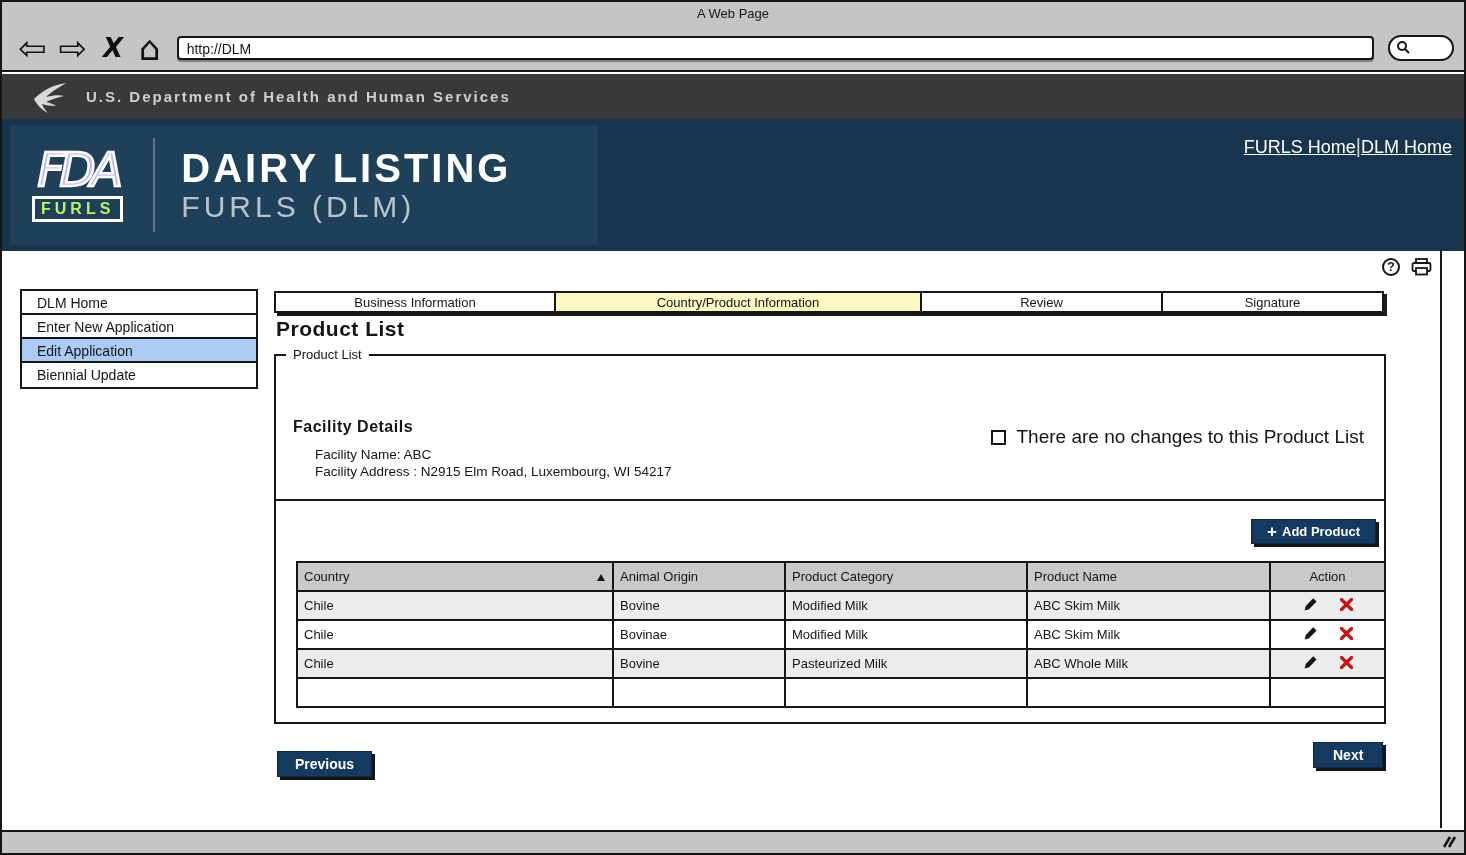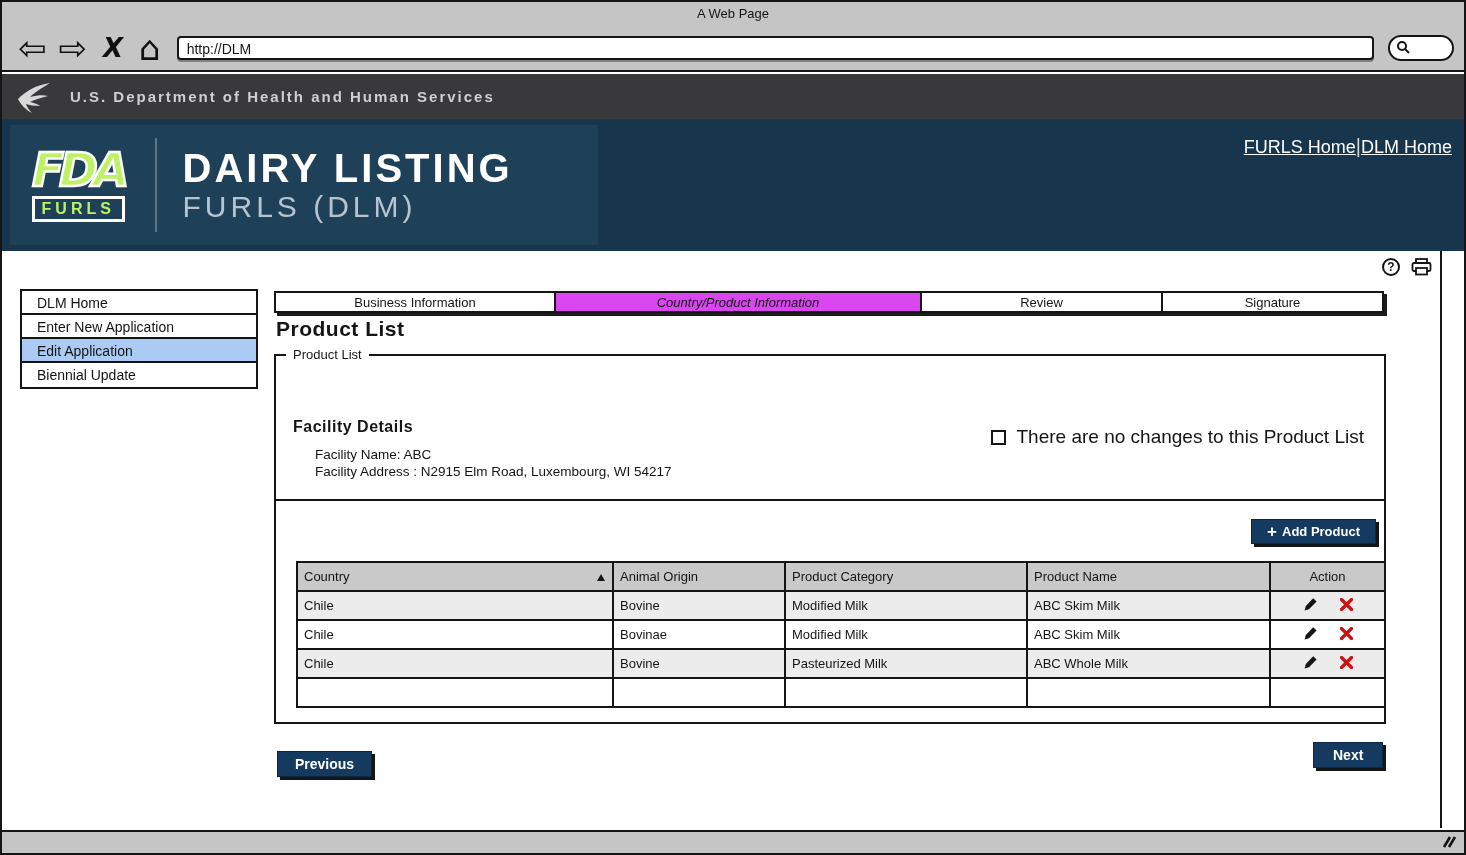--- a/index.html
+++ b/index.html
@@ -14,30 +14,30 @@
     border-bottom:2px solid #151515;display:flex;align-items:center;padding:0 10px;}
   .navico{font-size:34px;line-height:1;margin:0 6px;color:#111;cursor:pointer;font-family:"DejaVu Sans",sans-serif;}
   .navico.stop{font-size:26px;font-weight:900;font-style:italic;margin:0 10px;}
   .urlbar{flex:1;height:24px;margin:0 14px 0 10px;border:2px solid #151515;border-radius:4px;
     background:#fff;font-size:14px;padding:1px 0 0 8px;line-height:21px;box-shadow:0 2px 0 rgba(0,0,0,.35);}
   .searchpill{width:66px;height:26px;border:2px solid #151515;border-radius:14px;background:#fff;
     display:flex;align-items:center;padding-left:6px;}
 
   
   .govbar{position:absolute;top:72px;left:0;right:0;height:45px;background:#39393b;
-    display:flex;align-items:center;padding-left:10px;}
+    display:flex;align-items:center;padding-left:26px;}
   .govbar .txt{color:#cfcfcf;font-size:15px;font-weight:bold;letter-spacing:2px;margin-left:16px;}
 
   
   .banner{position:absolute;top:117px;left:0;right:0;height:132px;background:#17364e;}
   .logo-block{position:absolute;left:8px;top:6px;width:588px;height:120px;background:#1e4159;
     display:flex;align-items:center;}
   .fda-lockup{margin-left:22px;text-align:center;}
-  .fda-text{font-size:47px;line-height:.95;font-weight:700;font-style:italic;letter-spacing:-5px;
-    color:#bef264;-webkit-text-stroke:2.5px #fff;font-family:"DejaVu Sans",sans-serif;}
+  .fda-text{font-size:47px;line-height:.95;font-weight:400;font-style:italic;letter-spacing:-5px;
+    color:#c4b5fd;-webkit-text-stroke:2.5px #fff;font-family:"DejaVu Sans",sans-serif;}
   .furls-box{margin-top:3px;border:3px solid #fff;color:#bef264;font-weight:bold;font-size:16px;
     letter-spacing:4px;padding:1px 6px;}
   .banner-div{width:2px;height:94px;background:#5f7484;margin:0 26px 0 30px;}
   .b-title1{font-size:40px;font-weight:bold;color:#fff;letter-spacing:3px;line-height:1.1;}
   .b-title2{font-size:30px;color:#b7c4d0;letter-spacing:4px;line-height:1.15;}
   .banner-links{position:absolute;right:12px;top:16px;display:flex;align-items:flex-end;gap:0;
     color:#fff;font-size:18px;text-decoration:underline;}
   .banner-links .lnk{cursor:pointer;}
   .banner-links .sep{color:#cfd8df;font-size:20px;}
 
@@ -51,21 +51,21 @@
   .sidebar{position:absolute;left:18px;top:38px;width:238px;border:2px solid #151515;background:#fff;}
   .side-item{height:24px;line-height:24px;padding-left:15px;font-size:14px;border-bottom:2px solid #151515;cursor:pointer;background:#fff;}
   .side-item:last-child{border-bottom:none;}
   .side-item.selected{background:#abcbf5;}
 
   .tabs{position:absolute;left:272px;top:40px;width:1110px;height:22px;display:flex;
     border:2px solid #151515;background:#fff;box-shadow:3px 3px 0 #1b1b1b;}
   .tab{border-right:2px solid #151515;display:flex;align-items:center;justify-content:center;
     font-size:13px;cursor:pointer;background:#fff;}
   .tab:last-child{border-right:none;}
-  .tab.selected{background:#d946ef;font-style:italic;}
+  .tab.selected{background:#fef9c3;}
   .tab.w1{width:280px;}.tab.w2{width:366px;}.tab.w3{width:241px;}.tab.w4{flex:1;border-radius:6px;}
 
   .page-heading{position:absolute;left:274px;top:66px;font-size:21px;font-weight:600;letter-spacing:.5px;}
 
   .fs{position:absolute;left:272px;top:103px;width:1112px;height:370px;border:2px solid #151515;
     background:#fff;}
   .fs-legend{position:absolute;top:-9px;left:10px;background:#fff;padding:0 7px;font-size:13px;}
   .facility-heading{position:absolute;left:17px;top:62px;font-size:16px;font-weight:bold;letter-spacing:.5px;}
   .fac-line1{position:absolute;left:39px;top:91px;font-size:13.5px;}
   .fac-line2{position:absolute;left:39px;top:108px;font-size:13.5px;}

